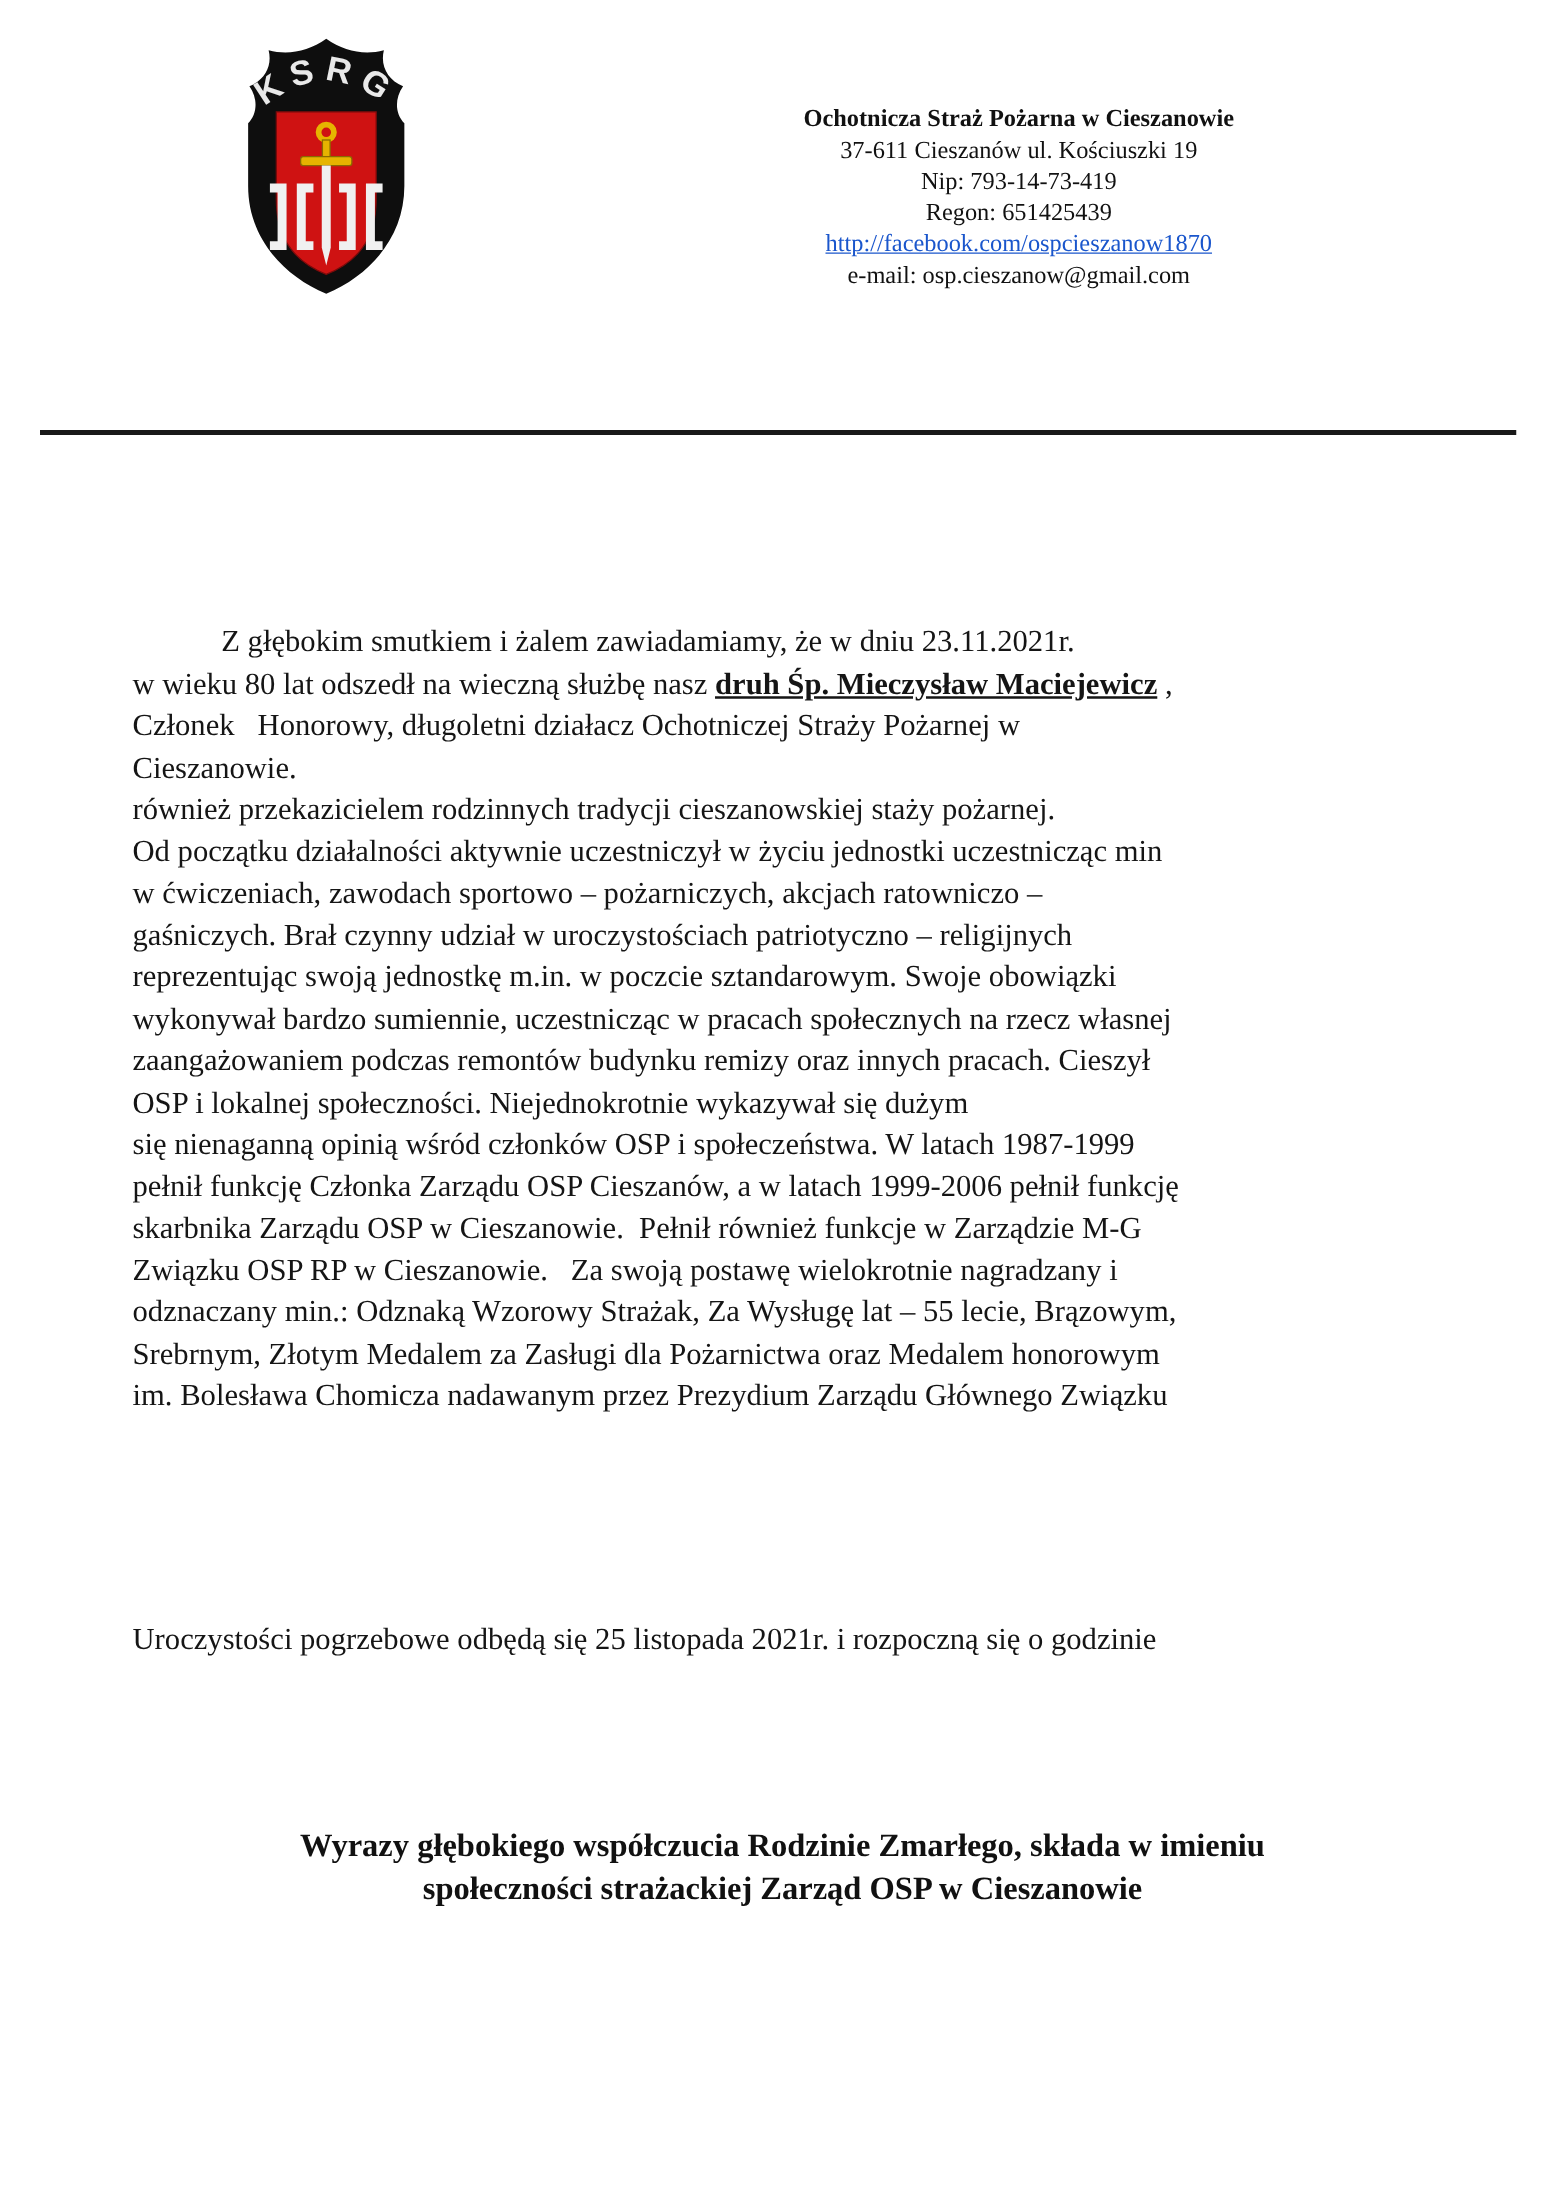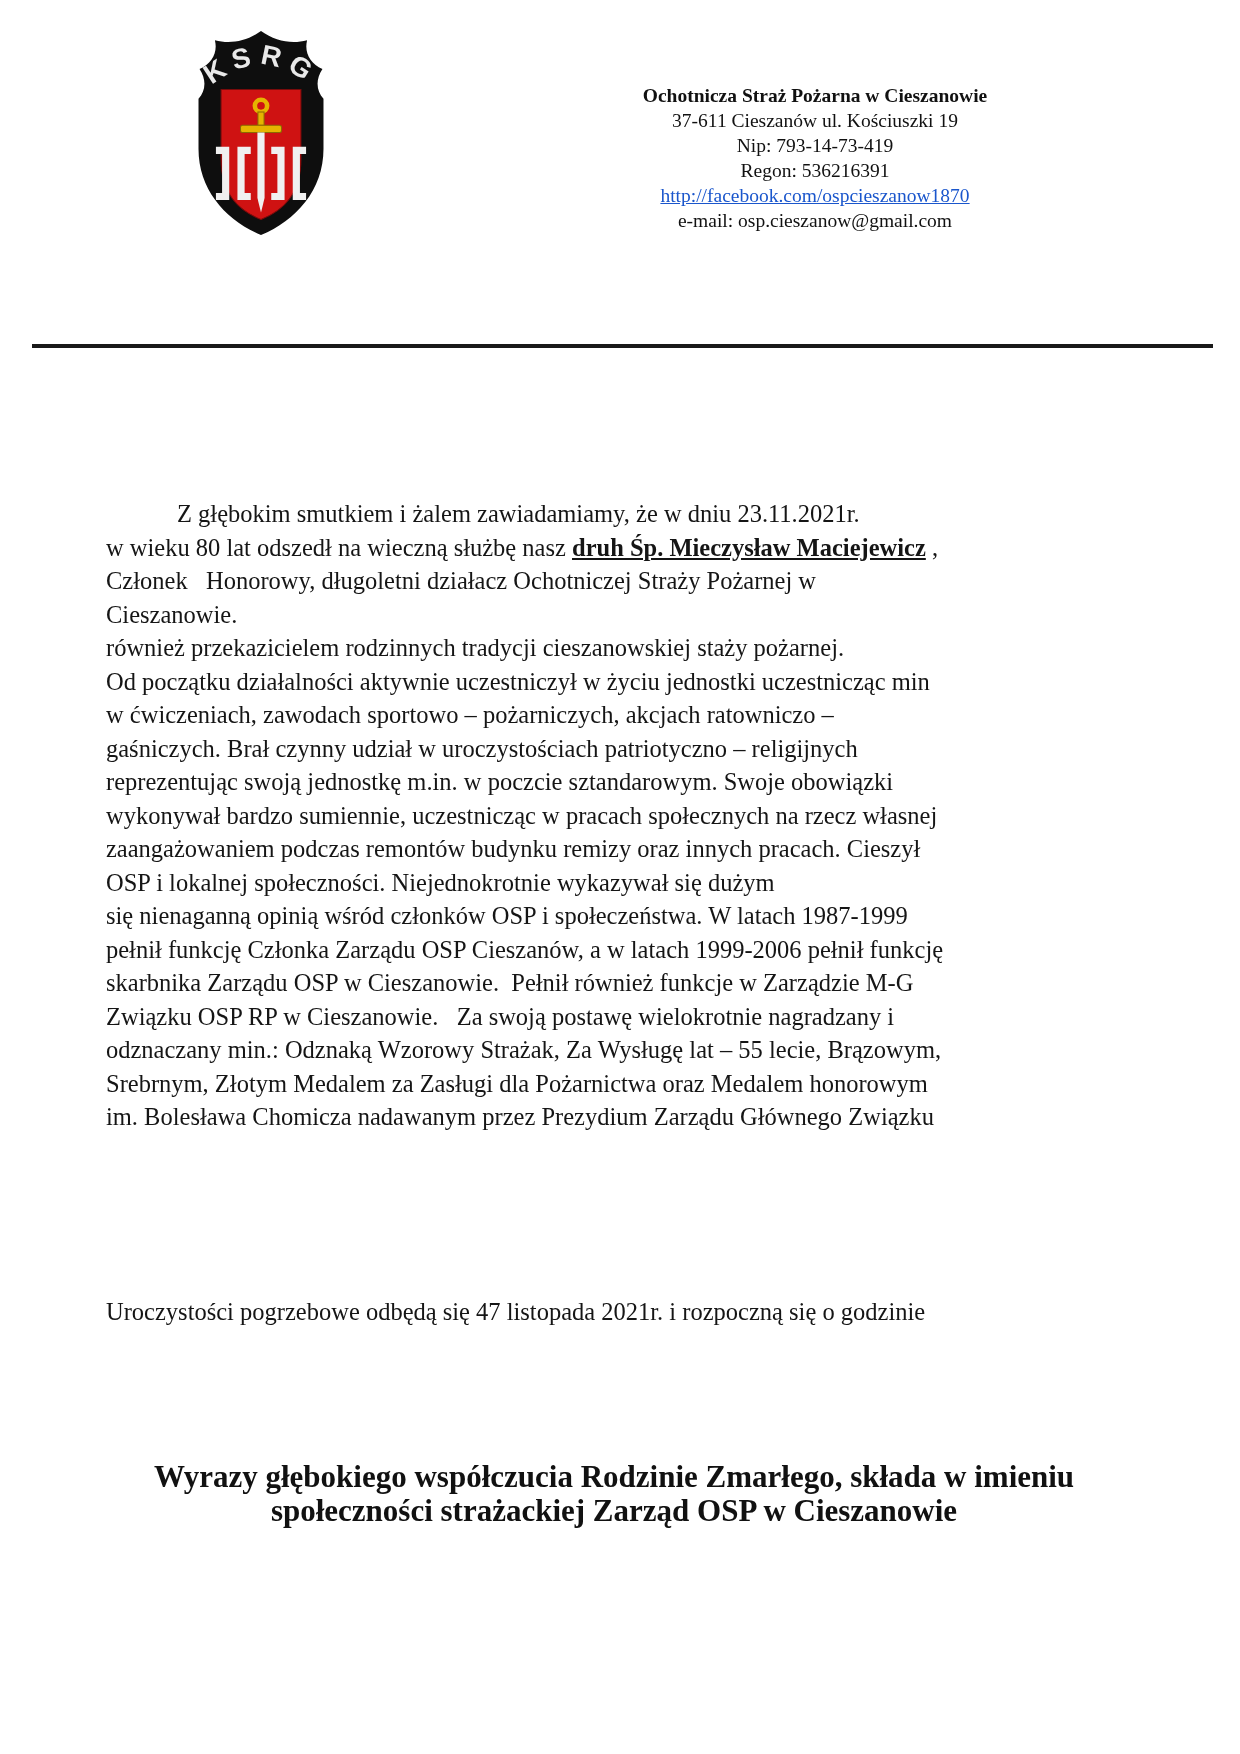--- a/index.html
+++ b/index.html
@@ -38,22 +38,22 @@
     font-size:24.5px;line-height:33.5px;color:#151515;
   }
   .bodytext .line, .plainlines .line{white-space:pre;}
   .line.indent{padding-left:71px;}
   .deceased{font-weight:bold;text-decoration:underline;}
   .funeral{
     position:absolute;left:106px;top:1295px;width:1040px;
     font-size:24.5px;line-height:33.5px;color:#151515;
   }
   .condolence{
-    position:absolute;left:94px;top:1460px;width:1040px;
-    font-size:31px;line-height:33.5px;font-weight:bold;
+    position:absolute;left:106px;top:1460px;width:1040px;
+    font-size:26px;line-height:33.5px;font-weight:bold;
     text-align:center;color:#111;
   }
   
   .c-shield{fill:var(--shield);}
   .c-field{fill:var(--field);stroke:#7a0b0b;stroke-width:1;}
   .c-metal{fill:var(--metal);}
   .c-gold{fill:var(--gold);stroke:#8a6a00;stroke-width:1;}
   .c-ring{fill:none;stroke:var(--gold);stroke-width:4.5;}
   .ksrg-text{
     font-family:"Liberation Sans","DejaVu Sans",sans-serif;
@@ -105,21 +105,21 @@
         <path class="c-metal" d="M113,116 h-13 v7 h6 v38 h-6 v7 h13 z"></path>
         <path class="c-metal" d="M121,116 h13 v7 h-6 v38 h6 v7 h-13 z"></path>
       </g>
     </svg>
   </div>
 
   <div class="contact">
     <div class="org">Ochotnicza Straż Pożarna w Cieszanowie</div>
     <div>37-611 Cieszanów ul. Kościuszki 19</div>
     <div>Nip: 793-14-73-419</div>
-    <div>Regon: 536216391</div>
+    <div>Regon: 651425439</div>
     <div><a href="#">http://facebook.com/ospcieszanow1870</a></div>
     <div>e-mail: osp.cieszanow@gmail.com</div>
   </div>
 
   <div class="divider"></div>
 
   <div class="bodytext">
     <div class="line indent">Z głębokim smutkiem i żalem zawiadamiamy, że w dniu 23.11.2021r.</div>
     <div class="line"><span>w wieku 80 lat odszedł na wieczną służbę nasz </span><span class="deceased">druh Śp. Mieczysław Maciejewicz</span><span> ,</span></div>
     <div class="plainlines">
@@ -137,21 +137,21 @@
         <div class="line">pełnił funkcję Członka Zarządu OSP Cieszanów, a w latach 1999-2006 pełnił funkcję</div>
         <div class="line">skarbnika Zarządu OSP w Cieszanowie.  Pełnił również funkcje w Zarządzie M-G</div>
         <div class="line">Związku OSP RP w Cieszanowie.   Za swoją postawę wielokrotnie nagradzany i</div>
         <div class="line">odznaczany min.: Odznaką Wzorowy Strażak, Za Wysługę lat – 55 lecie, Brązowym,</div>
         <div class="line">Srebrnym, Złotym Medalem za Zasługi dla Pożarnictwa oraz Medalem honorowym</div>
         <div class="line">im. Bolesława Chomicza nadawanym przez Prezydium Zarządu Głównego Związku</div>
       </div>
   </div>
 
   <div class="funeral plainlines">
-      <div class="line">Uroczystości pogrzebowe odbędą się 47 listopada 2021r. i rozpoczną się o godzinie</div>
+      <div class="line">Uroczystości pogrzebowe odbędą się 25 listopada 2021r. i rozpoczną się o godzinie</div>
     </div>
 
   <div class="condolence plainlines">
       <div class="line">Wyrazy głębokiego współczucia Rodzinie Zmarłego, składa w imieniu</div>
       <div class="line">społeczności strażackiej Zarząd OSP w Cieszanowie</div>
     </div>
 
 </div>
 
 </body></html>

